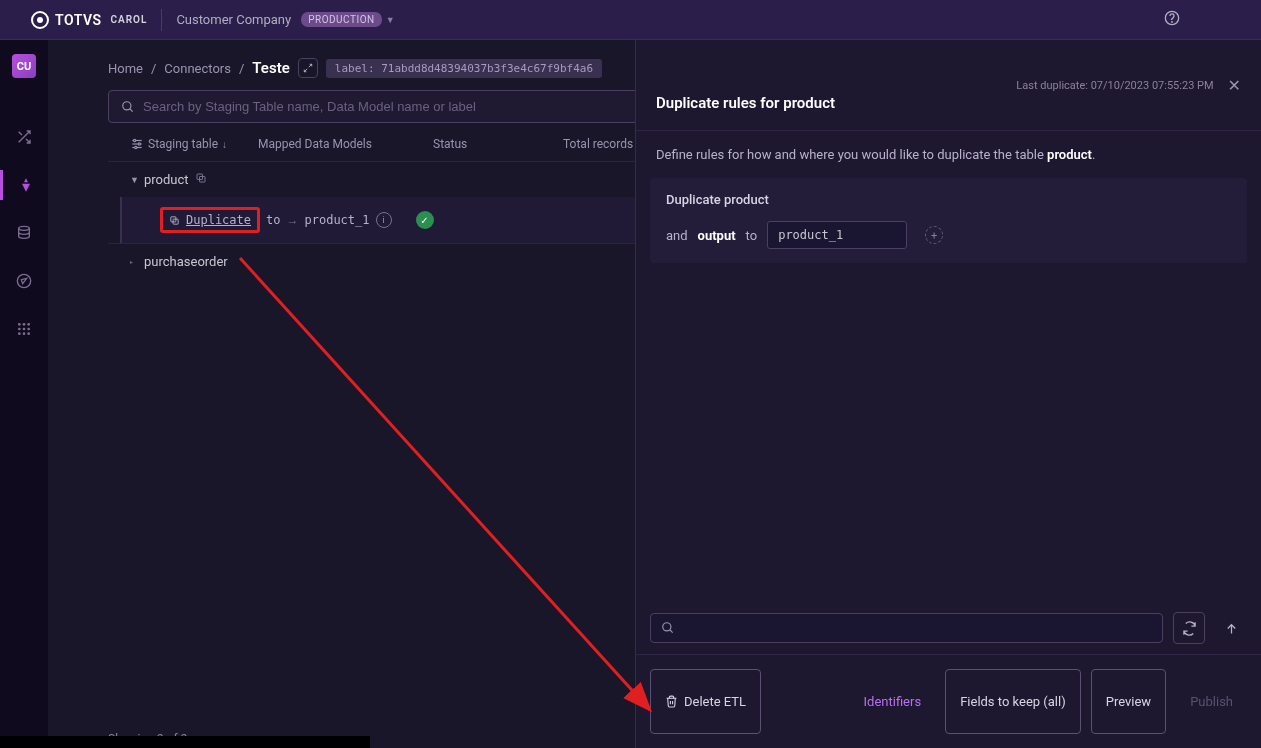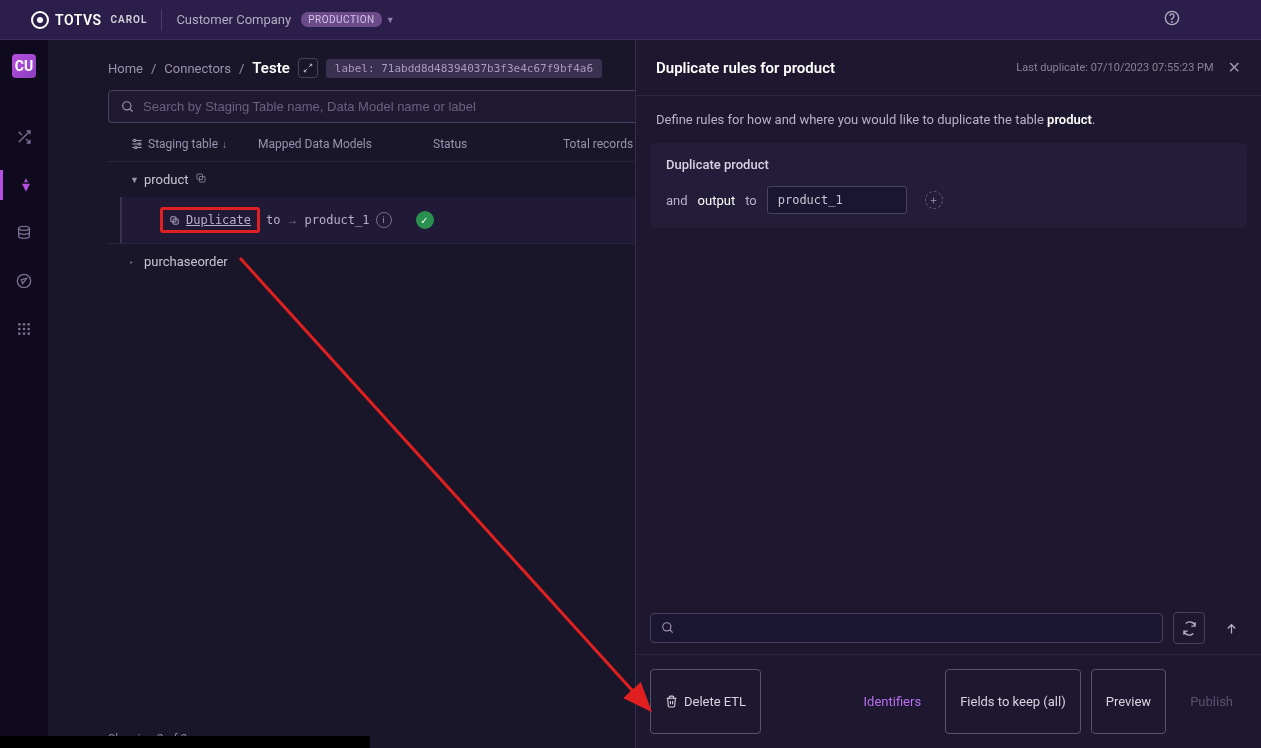--- a/index.html
+++ b/index.html
@@ -14,21 +14,21 @@
 .divider-v { width: 1px; height: 22px; background: #4a3a6a; margin: 0 14px; }
 .company { color: #b0aec0; font-size: 13px; }
 .badge-prod { background: #6b4b8a; color: #d4c4e8; font-size: 10px; padding: 2px 7px; border-radius: 7px; margin-left: 10px; letter-spacing: 0.5px; }
 .badge-arrow { font-size: 9px; color: #8a7aa8; margin-left: 4px; }
 .top-right { margin-left: auto; display: flex; align-items: center; gap: 16px; flex-direction: column; }
 .search-hint { color: #7a6f92; font-size: 12px; display: flex; align-items: center; gap: 6px; }
 .top-icon { width: 18px; height: 18px; display: flex; align-items: center; justify-content: center; color: #b0aec0; cursor: pointer; }
 
 
 .leftRail { position: absolute; left: 0; top: 40px; bottom: 0; width: 48px; background: #0f0a1e; display: flex; flex-direction: column; align-items: center; padding-top: 14px; gap: 18px; }
-.rail-badge { width: 24px; height: 24px; border-radius: 4px; background: linear-gradient(135deg, #b84fe0, #8a3fc0); color: #fff; font-size: 14px; font-weight: 700; display: flex; align-items: center; justify-content: center; }
+.rail-badge { width: 24px; height: 24px; border-radius: 4px; background: linear-gradient(135deg, #b84fe0, #8a3fc0); color: #fff; font-size: 11px; font-weight: 700; display: flex; align-items: center; justify-content: center; }
 .rail-item { width: 48px; height: 30px; display: flex; align-items: center; justify-content: center; color: #7a6f92; cursor: pointer; }
 .rail-item.active { border-left: 3px solid #b84fe0; color: #b84fe0; }
 
 
 .main { position: absolute; left: 48px; top: 40px; right: 0; bottom: 0; background: #1a1629; }
 
 
 .headerRow { padding: 18px 60px 12px 60px; display: flex; align-items: center; gap: 8px; font-size: 13px; }
 .crumb { color: #9a92b0; }
 .crumb.cur { color: #fff; font-weight: 600; font-size: 15px; }
@@ -60,31 +60,31 @@
 .mono { font-family: monospace; }
 .arrow-sm { color: #7a7090; }
 .info-ic { width: 16px; height: 16px; border: 1px solid #7a7090; border-radius: 50%; display: inline-flex; align-items: center; justify-content: center; font-size: 9px; color: #9a92b0; }
 .ok-ic { width: 18px; height: 18px; background: #2a9050; border-radius: 50%; display: inline-flex; align-items: center; justify-content: center; color: #fff; font-size: 10px; }
 
 .footerStatus { position: absolute; left: 60px; bottom: 2px; font-size: 12px; color: #8a8298; }
 
 
 .panel { position: absolute; right: 0; top: 0; bottom: 0; width: 626px; background: #1d1830; border-left: 1px solid #352c4c; display: flex; flex-direction: column; }
 .panel-head { padding: 18px 20px; display: flex; align-items: center; border-bottom: 1px solid #2e2644; }
-.panel-title { font-size: 15px; font-weight: 600; color: #fff; }
+.panel-title { font-size: 15px; font-weight: 600; color: #fff; margin-top: 36px; }
 .panel-pub { margin-left: auto; font-size: 11px; color: #8a8298; }
 .panel-close { margin-left: 14px; font-size: 16px; color: #9a92b0; cursor: pointer; }
 
 .panel-desc { padding: 16px 20px; font-size: 13px; color: #b8b0cc; }
 .panel-desc b { color: #fff; font-weight: 600; }
 
 .ruleBox { margin: 0 14px; background: #231d3a; border-radius: 4px; padding: 14px 16px; }
 .ruleTitle { font-size: 13px; color: #d8d4e4; font-weight: 500; margin-bottom: 14px; }
 .ruleRow { display: flex; align-items: center; gap: 10px; font-size: 13px; color: #b8b0cc; }
-.ruleRow b { color: #fff; font-weight: 400; }
+.ruleRow b { color: #fff; font-weight: 700; }
 .ruleInput { border: 1px solid #4a4060; background: #1a1530; border-radius: 3px; padding: 6px 10px; color: #c8c6d3; font-size: 12px; font-family: monospace; width: 140px; }
 .addRule { width: 18px; height: 18px; border: 1px dashed #6a6080; border-radius: 50%; display: flex; align-items: center; justify-content: center; font-size: 11px; color: #8a8298; margin-left: 8px; cursor: pointer; }
 
 .panel-bottom { margin-top: auto; }
 .searchRow2 { display: flex; align-items: center; gap: 10px; padding: 10px 14px; }
 .searchRow2 .sbox { flex: 1; border: 1px solid #4a4060; border-radius: 4px; padding: 7px 10px; display: flex; align-items: center; background: #1a1530; }
 .iconBtn { width: 32px; height: 32px; border: 1px solid #4a4060; border-radius: 4px; display: flex; align-items: center; justify-content: center; cursor: pointer; color: #b8b0cc; }
 .iconBtn.naked { border: none; }
 
 .panel-actions { padding: 14px; display: flex; align-items: center; gap: 10px; border-top: 1px solid #2e2644; background: #1d1830; }

